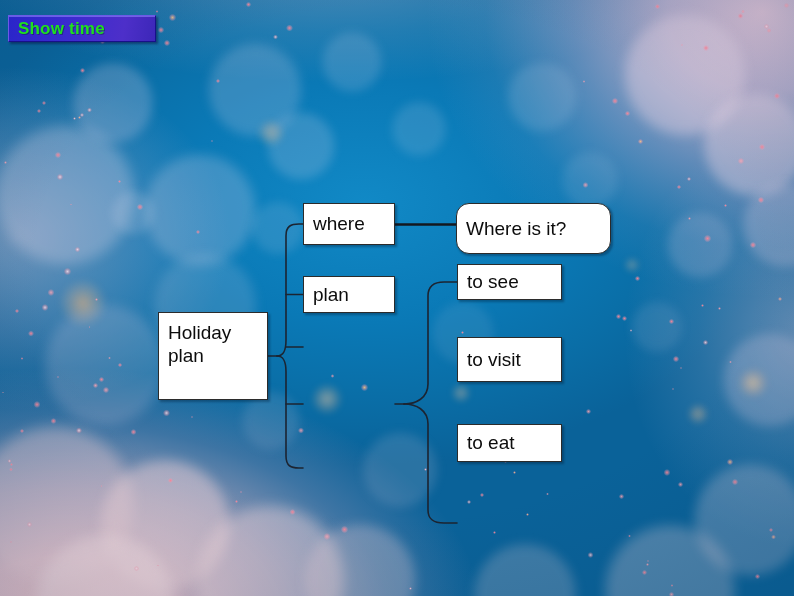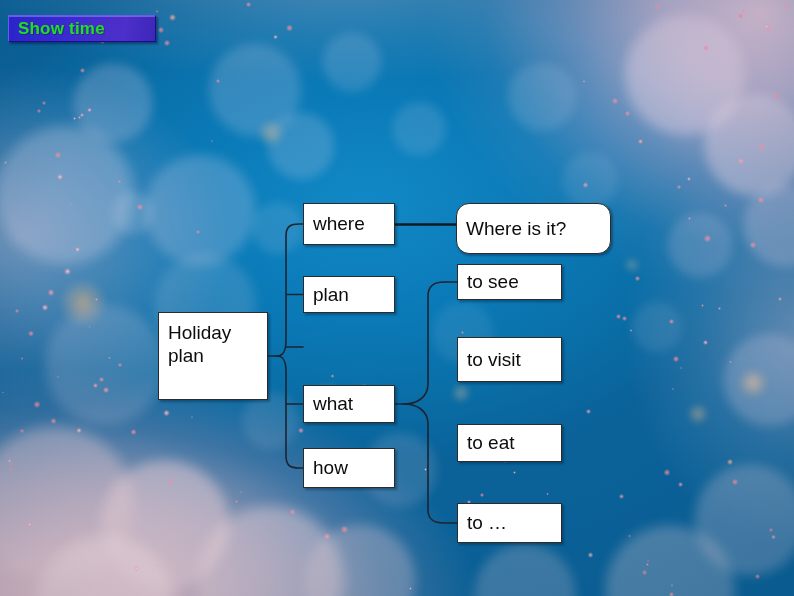--- a/index.html
+++ b/index.html
@@ -350,42 +350,33 @@
 
     <div class="node" style="left:303px; top:203px; width:92px; height:42px;">
       <span>where</span>
     </div>
 
     <div class="node" style="left:303px; top:276px; width:92px; height:37px;">
       <span>plan</span>
     </div>
 
 
-    <div class="node" style="left:303px; top:385px; width:92px; height:38px;">
-      <span>what</span>
-    </div>
-
-    <div class="node" style="left:303px; top:448px; width:92px; height:40px;">
-      <span>how</span>
-    </div>
+
 
     <div class="node" style="left:456px; top:203px; width:155px; height:51px;border-radius:13px;">
       <span>Where is it?</span>
     </div>
 
     <div class="node" style="left:457px; top:264px; width:105px; height:36px;">
       <span>to see</span>
     </div>
 
     <div class="node" style="left:457px; top:424px; width:105px; height:38px;">
       <span>to eat</span>
     </div>
 
     <div class="node" style="left:457px; top:337px; width:105px; height:45px;">
       <span>to visit</span>
     </div>
 
-    <div class="node" style="left:457px; top:503px; width:105px; height:40px;">
-      <span>to …</span>
-    </div>
 
   </div>
 </div>
 
 </body></html>

